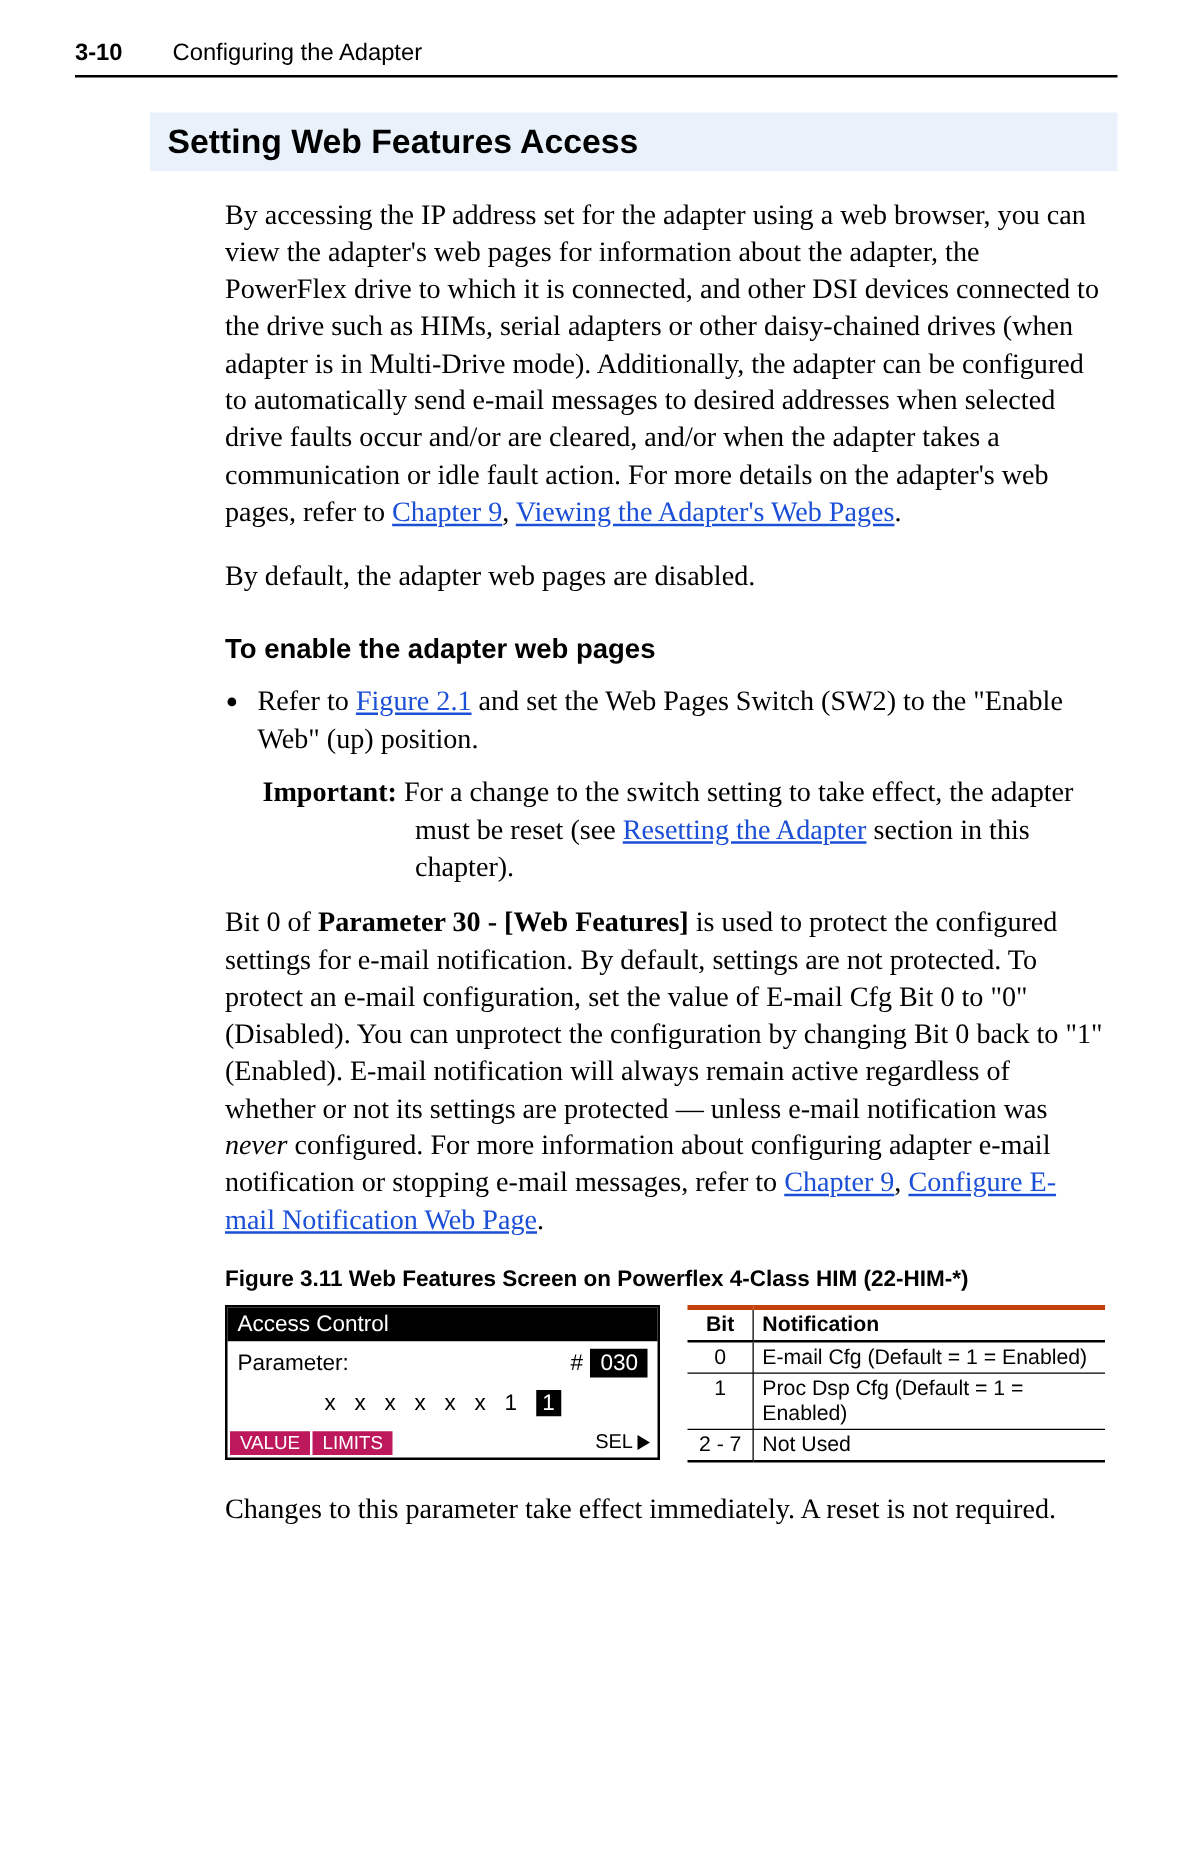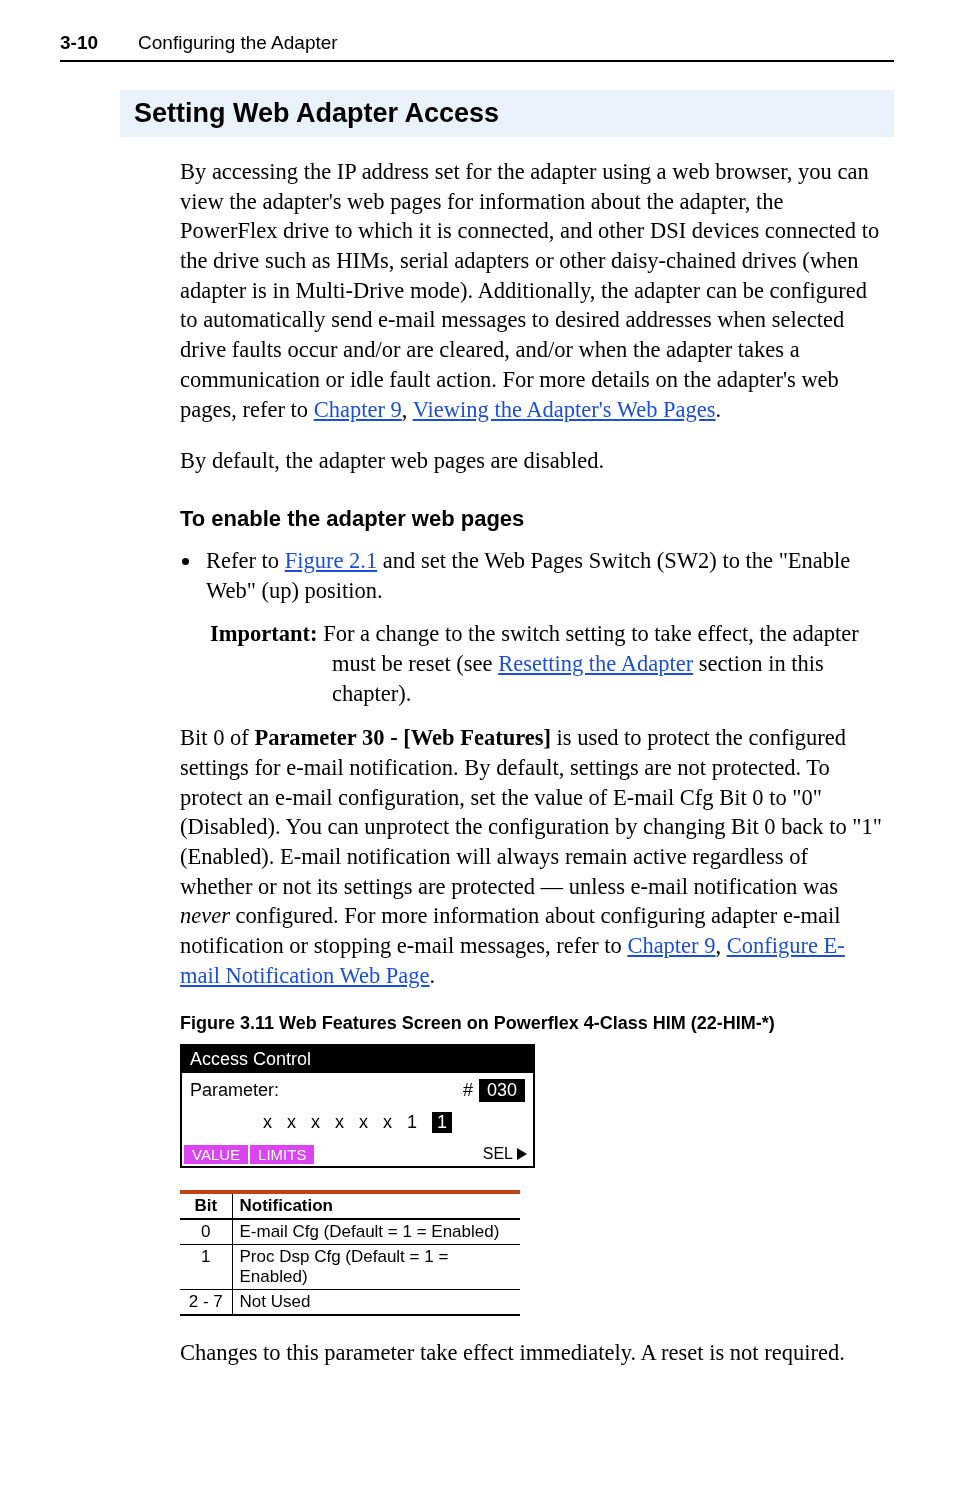--- a/index.html
+++ b/index.html
@@ -73,21 +73,20 @@
     font-family: Arial, Helvetica, sans-serif;
     font-weight: bold;
     font-size: 18px;
     margin: 14px 0 10px 0;
   }
   .figure-row {
     display: flex;
     gap: 22px;
     align-items: flex-start;
     margin-bottom: 22px;
-    flex-direction: column;
   }
   
   .him {
     width: 355px;
     border: 2px solid #000;
     font-family: Arial, Helvetica, sans-serif;
     font-size: 18px;
   }
   .him-title {
     background: #000; color: #fff;
@@ -119,21 +118,21 @@
     letter-spacing: 0;
   }
   .him-foot {
     display: flex;
     align-items: center;
     font-size: 16px;
     padding: 0 6px 2px 2px;
     gap: 0;
   }
   .foot-btn {
-    background: #d946ef; color: #fff;
+    background: #be185d; color: #fff;
     padding: 1px 8px;
     font-size: 15px;
     margin-right: 2px;
   }
   .foot-sel { margin-left: auto; display: flex; align-items: center; gap: 4px; font-size: 16px; }
   .tri-right {
     width: 0; height: 0;
     border-top: 6px solid transparent;
     border-bottom: 6px solid transparent;
     border-left: 10px solid #000;
@@ -171,21 +170,21 @@
 </head>
 <body>
 
 <div class="page">
 
   <div class="running-head">
     <span class="pagenum">3-10</span>
     <span>Configuring the Adapter</span>
   </div>
 
-  <div class="section-heading">Setting Web Adapter Access</div>
+  <div class="section-heading">Setting Web Features Access</div>
 
   <div class="body-indent">
 
     <p class="body">
       <span>By accessing the IP address set for the adapter using a web browser, you can view the adapter's web pages for information about the adapter, the PowerFlex drive to which it is connected, and other DSI devices connected to the drive such as HIMs, serial adapters or other daisy-chained drives (when adapter is in Multi-Drive mode). Additionally, the adapter can be configured to automatically send e-mail messages to desired addresses when selected drive faults occur and/or are cleared, and/or when the adapter takes a communication or idle fault action. For more details on the adapter's web pages, refer to </span><a class="link">Chapter 9</a><span>, </span><a class="link">Viewing the Adapter's Web Pages</a><span>.</span>
     </p>
 
     <p class="body">By default, the adapter web pages are disabled.</p>
 
     <div class="sub-heading">To enable the adapter web pages</div>

